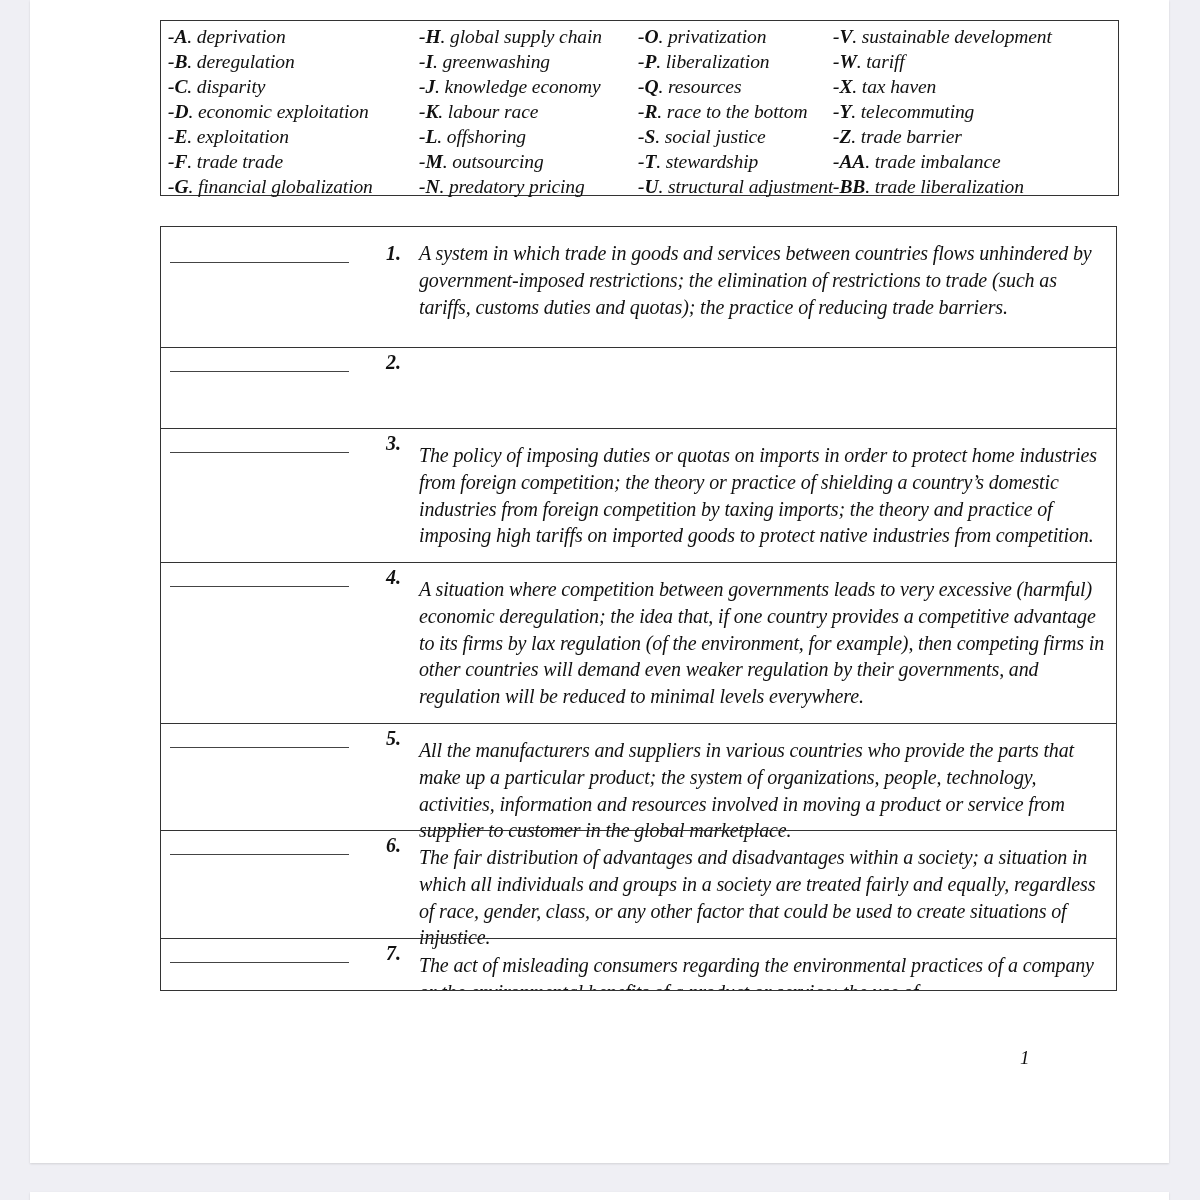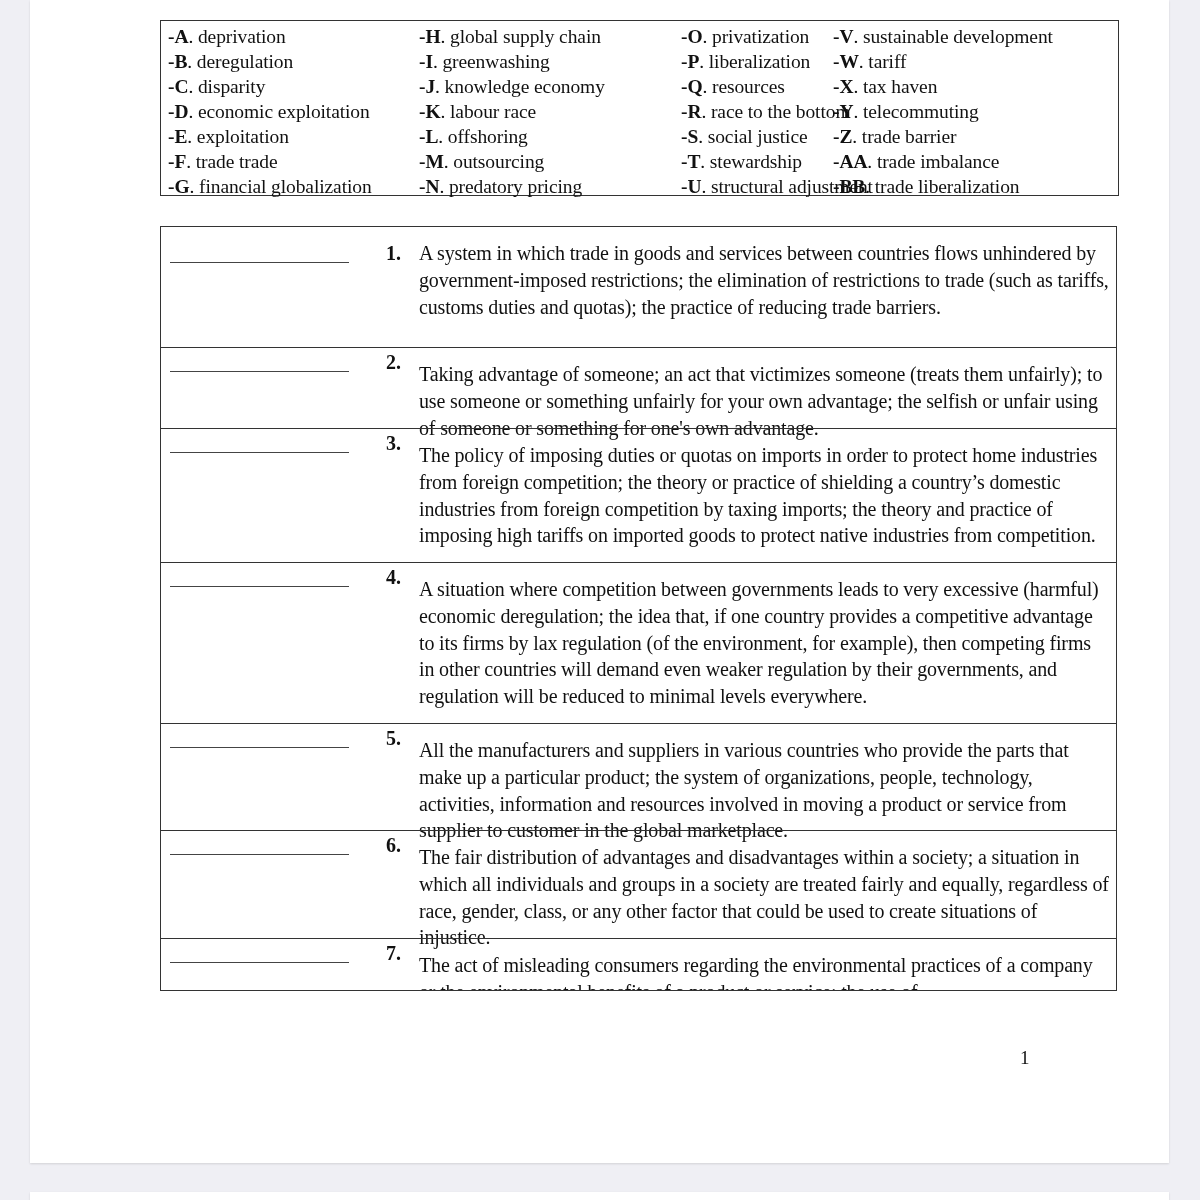--- a/index.html
+++ b/index.html
@@ -6,30 +6,31 @@
   body {
     width: 1200px; height: 1200px; overflow: hidden;
     background: #efeff4; position: relative;
     font-family: "Liberation Serif", "DejaVu Serif", serif;
     color: #111;
   }
   .page {
     position: absolute; left: 30px; top: 0; width: 1139px; height: 1163px;
     background: #ffffff;
     box-shadow: 0 1px 2px rgba(0,0,0,0.12);
+    font-style: italic;
   }
   .page.next { top: 1192px; height: 40px; }
   .glossary {
     position: absolute; left: 130px; top: 20px; width: 959px; height: 176px;
     border: 1.5px solid #333; box-sizing: border-box;
   }
   .gcol { position: absolute; top: 3px; }
   .gcol.c0 { left: 7px; }
   .gcol.c1 { left: 258px; }
-  .gcol.c2 { left: 477px; margin-left: 43px; }
+  .gcol.c2 { left: 477px; }
   .gcol.c3 { left: 672px; }
   .gitem {
     font-size: 19.5px; line-height: 25px; white-space: nowrap; letter-spacing: -0.1px;
   }
   .gitem b { font-weight: bold; }
   .questions {
     position: absolute; left: 130px; top: 226px; width: 957px;
     border: 1.5px solid #333; box-sizing: border-box;
   }
   .qrow {
@@ -97,21 +98,20 @@
 
   <div class="questions">
     <div class="qrow" style="height:108px">
       <div class="blank"></div>
       <div class="qnum">1.</div>
       <div class="qtext">A system in which trade in goods and services between countries flows unhindered by government-imposed restrictions; the elimination of restrictions to trade (such as tariffs, customs duties and quotas); the practice of reducing trade barriers.</div>
     </div>
     <div class="qrow" style="height:81px">
       <div class="blank"></div>
       <div class="qnum">2.</div>
-      <div class="qtext">Taking advantage of someone; an act that victimizes someone (treats them unfairly); to use someone or something unfairly for your own advantage; the selfish or unfair using of someone or something for one's own advantage.</div>
     </div>
     <div class="qrow" style="height:134px">
       <div class="blank"></div>
       <div class="qnum">3.</div>
       <div class="qtext">The policy of imposing duties or quotas on imports in order to protect home industries from foreign competition; the theory or practice of shielding a country’s domestic industries from foreign competition by taxing imports; the theory and practice of imposing high tariffs on imported goods to protect native industries from competition.</div>
     </div>
     <div class="qrow" style="height:161px">
       <div class="blank"></div>
       <div class="qnum">4.</div>
       <div class="qtext">A situation where competition between governments leads to very excessive (harmful) economic deregulation; the idea that, if one country provides a competitive advantage to its firms by lax regulation (of the environment, for example), then competing firms in other countries will demand even weaker regulation by their governments, and regulation will be reduced to minimal levels everywhere.</div>

